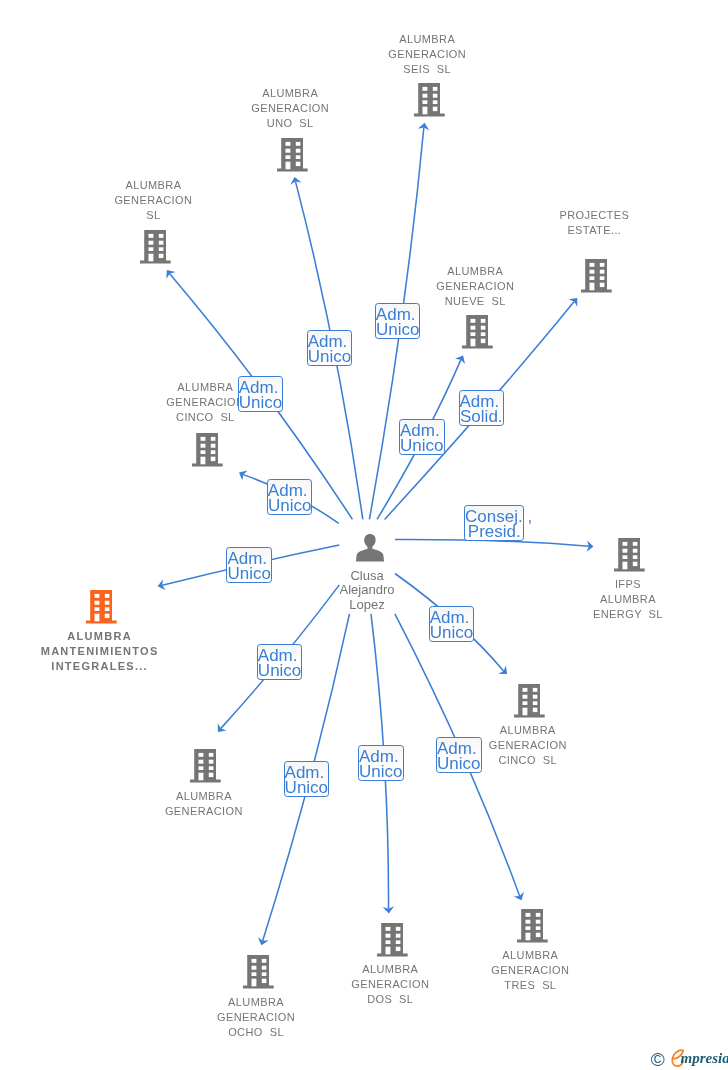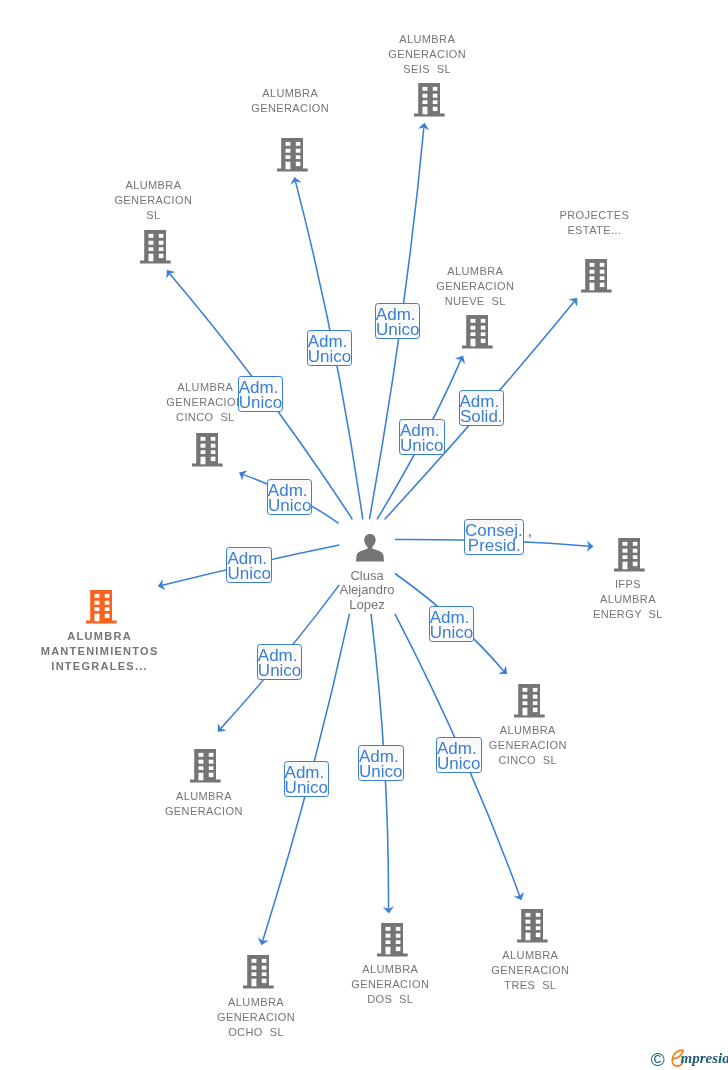--- a/index.html
+++ b/index.html
@@ -128,20 +128,21 @@
             <rect x="18.8" y="10.7" width="4.6" height="4"></rect>
             <rect x="8.5" y="17.3" width="4.9" height="3.7"></rect>
             <rect x="18.8" y="17.3" width="4.6" height="3.7"></rect>
             <rect x="8.5" y="23.7" width="4.9" height="7.6"></rect>
             <rect x="18.8" y="23.7" width="4.6" height="4.4"></rect>
           </g>
         </svg></span>
   <div class="nlabel" style="left:170.2px;top:86.3px;width:240px">
     <div>ALUMBRA</div>
     <div>GENERACION</div>
+    <div>UNO  SL</div>
   </div>
 </div>
 <div class="node">
   <span class="nicon" style="left:139.9px;top:229.8px"><svg class="bsvg" width="31" height="34" viewBox="0 0 31 34" aria-hidden="true">
           <path d="M4.2 0 H26 V30.6 H30.7 V33.4 H0 V30.6 H4.2 Z"></path>
           <g class="win">
             <rect x="8.5" y="3.9" width="4.9" height="3.9"></rect>
             <rect x="18.8" y="3.9" width="4.6" height="3.9"></rect>
             <rect x="8.5" y="10.7" width="4.9" height="4"></rect>
             <rect x="18.8" y="10.7" width="4.6" height="4"></rect>
@@ -390,21 +391,21 @@
   <div>Solid.</div>
 </div>
 <div class="rolebox" style="left:266.85px;top:478.95px;width:45.6px;height:36.2px">
   <div>Adm. </div>
   <div>Unico</div>
 </div>
 <div class="rolebox" style="left:226.4px;top:546.9px;width:45.6px;height:36.2px">
   <div>Adm. </div>
   <div>Unico</div>
 </div>
-<div class="rolebox" style="left:464.1px;top:519px;width:60.4px;height:36.2px">
+<div class="rolebox" style="left:464.1px;top:505px;width:60.4px;height:36.2px">
   <div>Consej. , </div>
   <div>Presid.</div>
 </div>
 <div class="rolebox" style="left:428.7px;top:605.7px;width:45.6px;height:36.2px">
   <div>Adm. </div>
   <div>Unico</div>
 </div>
 <div class="rolebox" style="left:256.8px;top:643.55px;width:45.6px;height:36.2px">
   <div>Adm. </div>
   <div>Unico</div>

